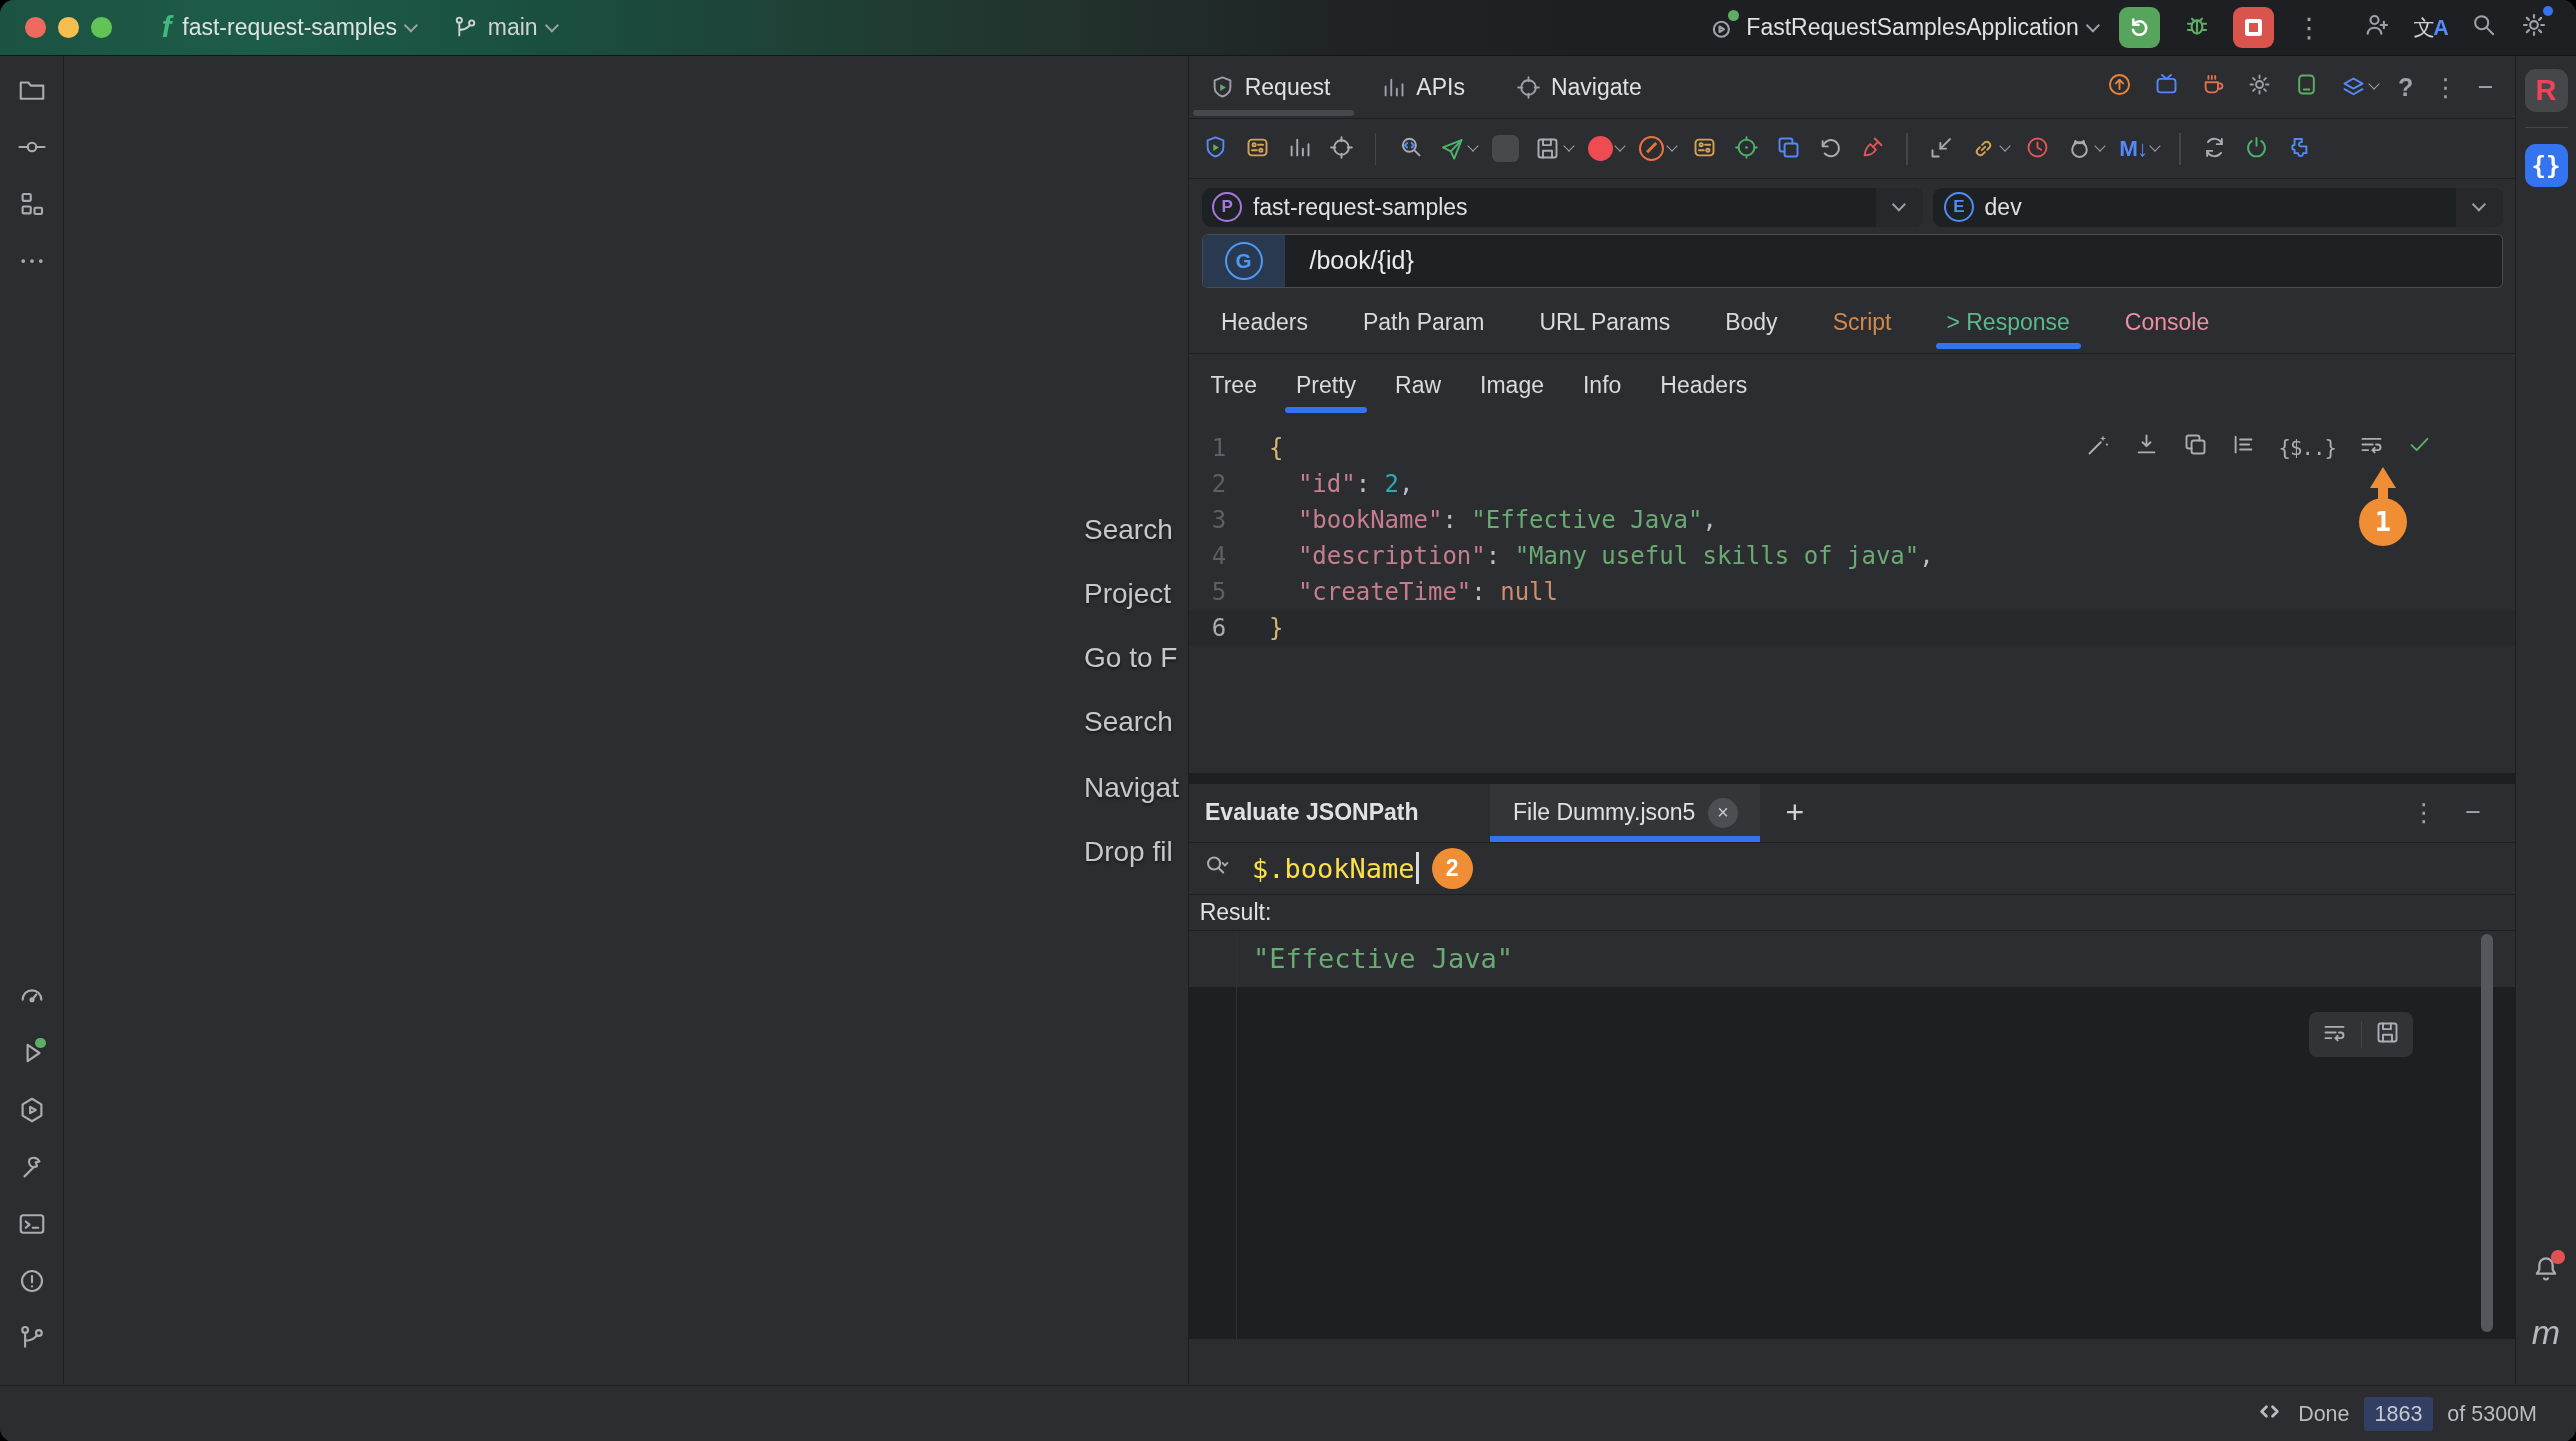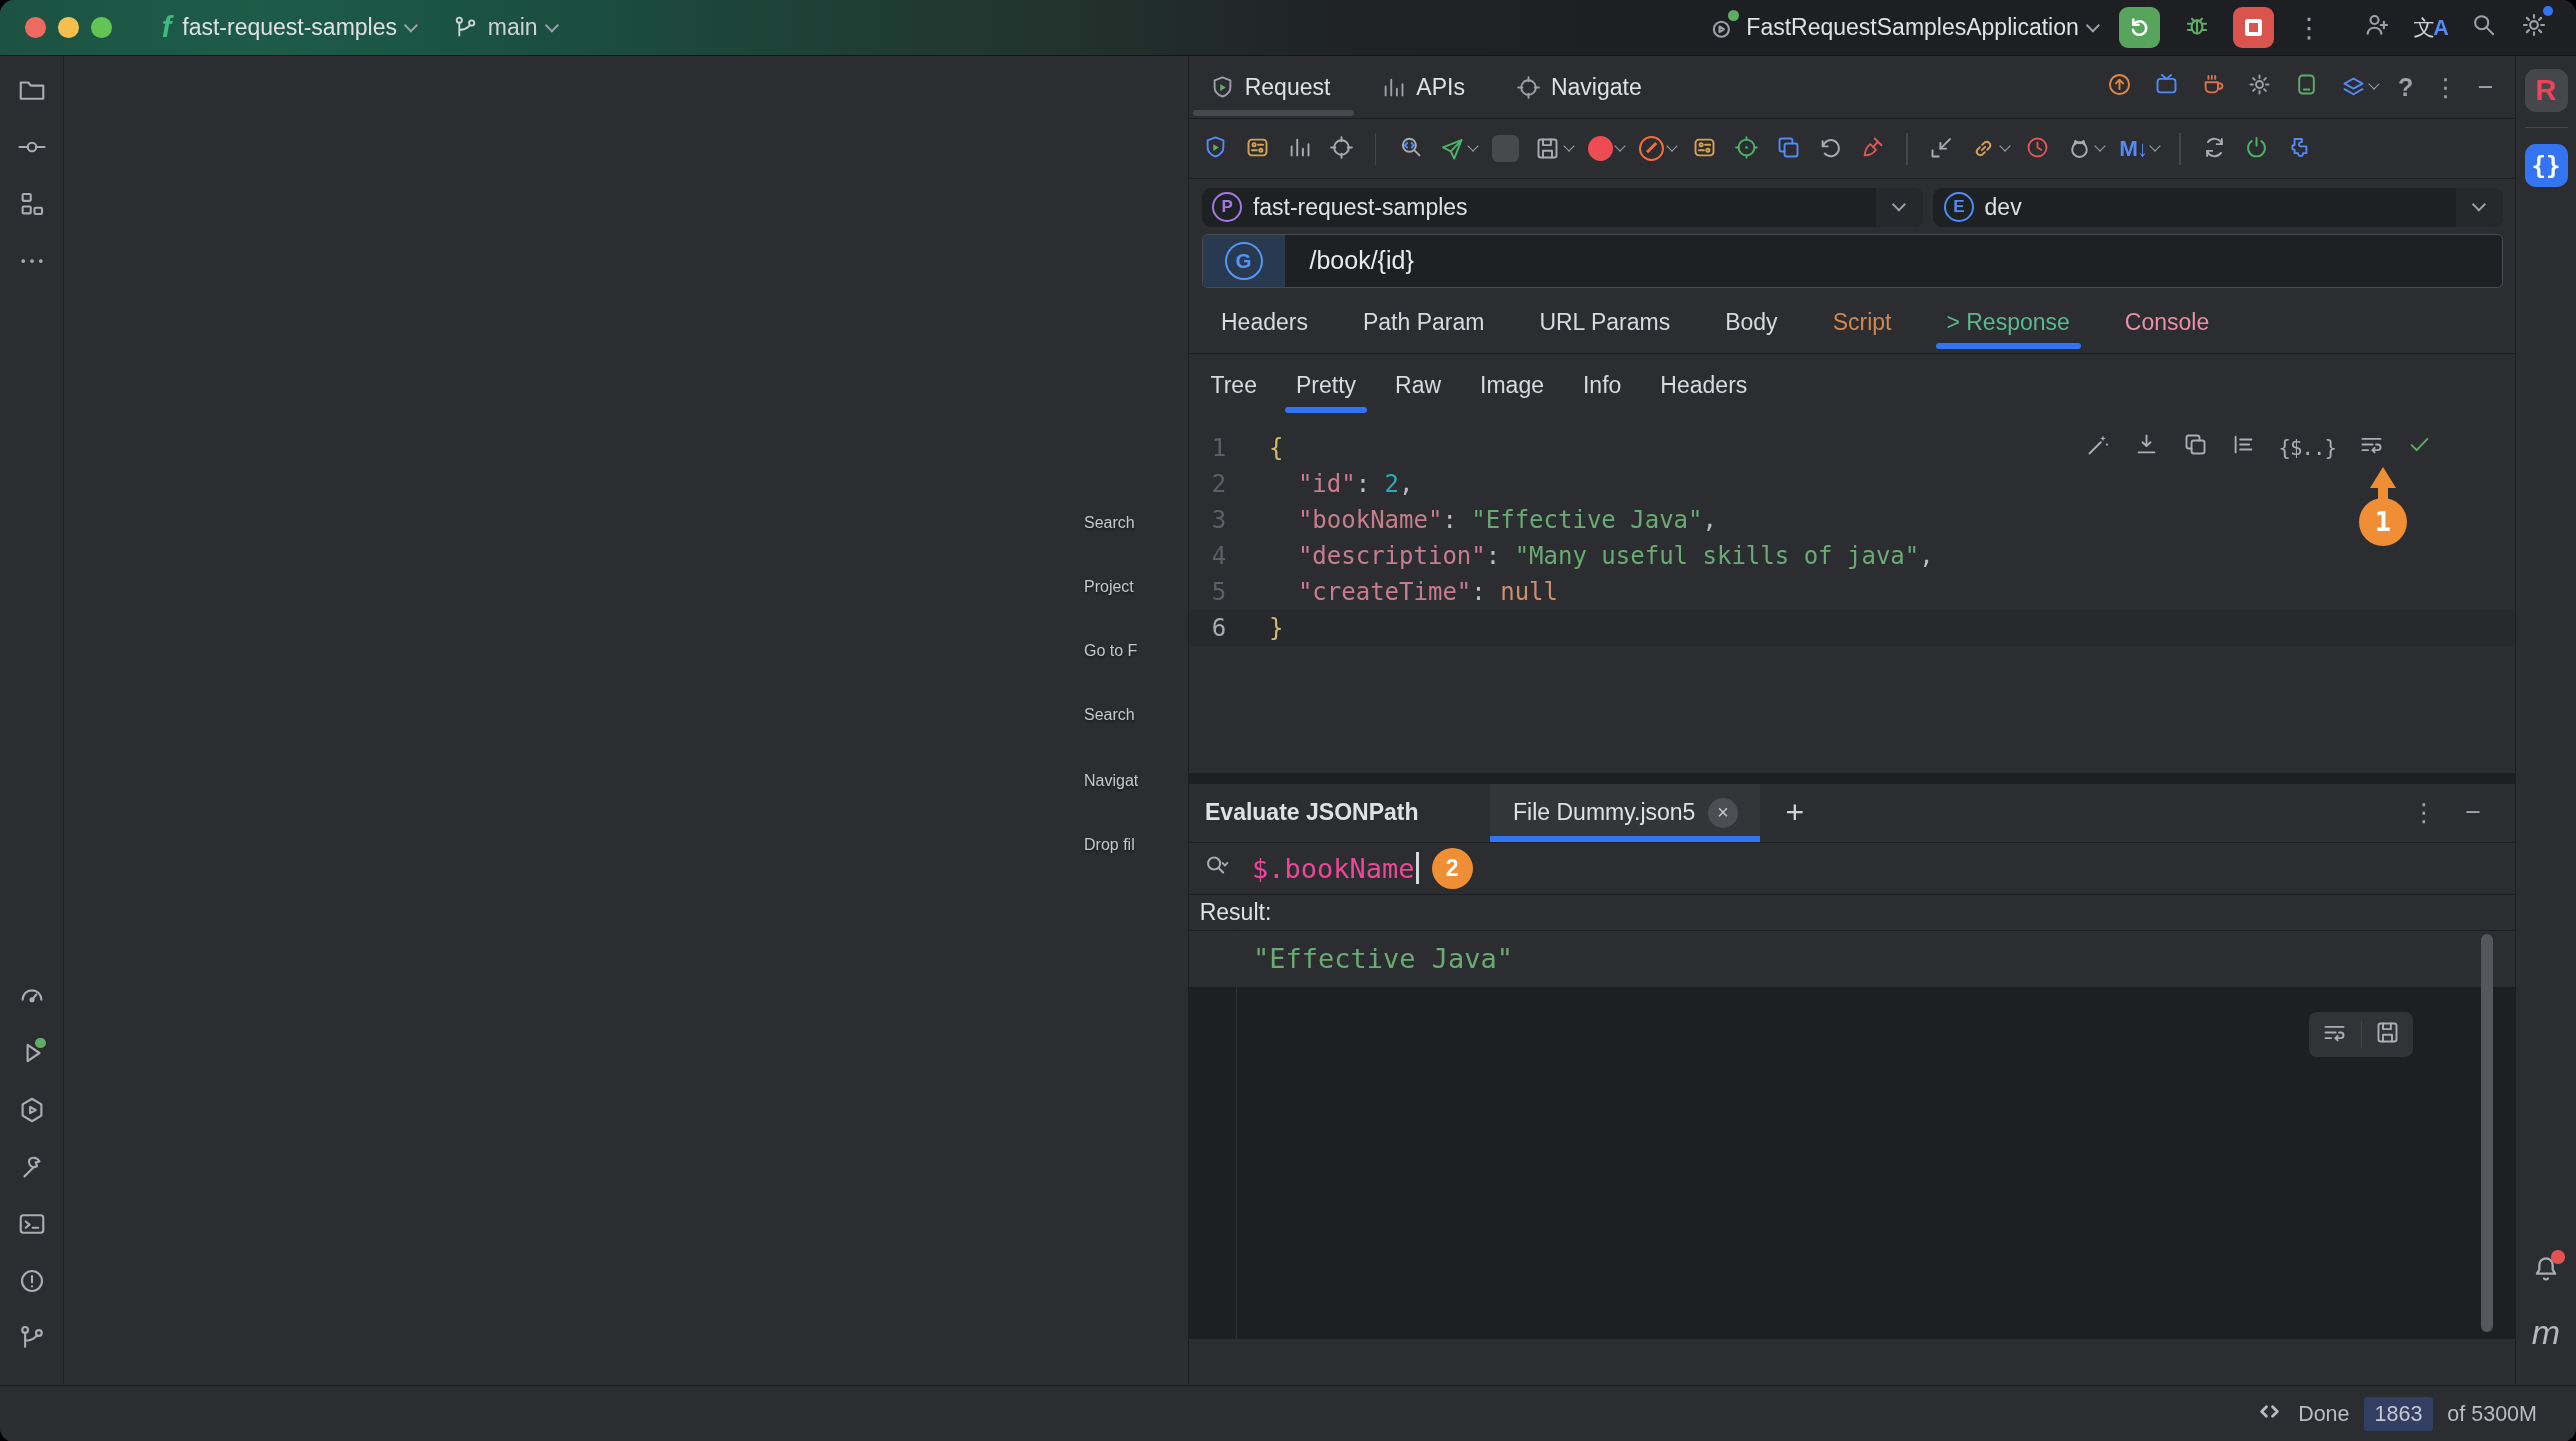--- a/index.html
+++ b/index.html
@@ -35,21 +35,21 @@
   .translate{font-size:21.5px;color:#cfd2d6;letter-spacing:-1.8px}
   .translate b{color:#548af7;font-weight:600}
   
   .activity{position:absolute;left:0;top:56px;width:64px;height:1328px;background:var(--bg);border-right:1.8px solid var(--line);
     display:flex;flex-direction:column;align-items:center;padding:14.3px 0 9px 0;color:#a9adb3}
   .act-btn{width:39px;height:39px;display:flex;align-items:center;justify-content:center;margin-bottom:18px;position:relative}
   .act-spacer{flex:1}
   .act-btn .rundot{position:absolute;right:5.4px;top:4.5px;width:10.7px;height:10.7px;border-radius:50%;background:#5fad65}
   
   .editor-area{position:absolute;left:64px;top:56px;width:1123px;height:1328px;background:var(--bg);overflow:hidden}
-  .hint{position:absolute;left:1020px;height:39px;font-size:16px;color:#c5c8cd;text-shadow:0 1.8px 2.7px rgba(0,0,0,.45);white-space:nowrap}
+  .hint{position:absolute;left:1020px;height:39px;font-size:28px;color:#c5c8cd;text-shadow:0 1.8px 2.7px rgba(0,0,0,.45);white-space:nowrap}
   
   .fr-panel{position:absolute;left:1188px;top:56px;width:1327px;height:1328px;background:var(--bg);border-left:1.8px solid var(--line)}
   .fr-header{height:63px;display:flex;align-items:center;border-bottom:0.9px solid var(--line);position:relative;font-size:23px}
   .fr-tab{display:flex;align-items:center;gap:9px;margin-left:19.7px;color:var(--txt)}
   .fr-tab .ic{color:#9da0a8}
   .fr-head-right{margin-left:auto;display:flex;align-items:center;gap:19.7px;padding-right:21.5px;color:#9da0a8}
   .tab-thumb{position:absolute;left:3.6px;bottom:1.8px;width:161px;height:6.3px;border-radius:3.6px;background:#46484d}
   .fr-toolbar{height:60px;display:flex;align-items:center;gap:15px;padding:0 12.5px;border-bottom:0.9px solid var(--line);color:#a9adb3}
   .sep{width:1.3px;height:32px;background:#44464a;margin:0 5.4px;flex:none}
   .dd{display:inline-block;width:0;height:0;border-left:6.3px solid transparent;border-right:6.3px solid transparent;border-top:7.2px solid #9da0a8;margin-left:1.8px}
@@ -101,21 +101,21 @@
   .jp-tab::after{content:"";position:absolute;left:0;right:0;bottom:0;height:5.4px;background:var(--blue)}
   .close-c{width:30px;height:30px;border-radius:50%;background:#4b4e52;color:#c8cacd;font-size:19.7px;display:flex;align-items:center;justify-content:center}
   .jp-plus{font-size:32px;color:#cfd2d6;margin-left:25px;font-weight:300}
   .jp-right{margin-left:auto;display:flex;align-items:center;gap:29px;padding-right:34px;color:#9da0a8}
   .jp-output{height:47px;display:flex;align-items:center;gap:16px;padding-left:16px;font-size:23px}
   .out-combo{height:36px;border:1.8px solid #5b5e63;border-radius:7.2px;display:flex;align-items:center;gap:10.7px;padding:0 10.7px;font-size:21.5px}
   .out-combo .dd{border-top-width:7.2px}
   .gear-small{position:relative;color:#a9adb3}
   .gear-small::after{content:"";position:absolute;right:-3.6px;bottom:-1.8px;border-left:6.3px solid transparent;border-top:6.3px solid transparent;border-bottom:6.3px solid #a9adb3;transform:rotate(-45deg)}
   .jp-search{height:52px;display:flex;align-items:center;padding-left:12.5px;border-bottom:0.9px solid var(--line)}
-  .jp-query{margin-left:21.5px;font-family:"DejaVu Sans Mono",monospace;font-size:27px;color:#ec4899}
+  .jp-query{margin-left:21.5px;font-family:"DejaVu Sans Mono",monospace;font-size:27px;color:#fde047}
   .caret{width:2.7px;height:32px;background:#d7dade;margin-left:1.8px}
   .badge2{width:41px;height:41px;font-size:23px;margin-left:12.5px}
   .jp-result-label{height:36px;display:flex;align-items:center;padding-left:10.7px;font-size:23px;border-bottom:0.9px solid var(--line)}
   .jp-result{position:relative;height:408px;background:var(--dark)}
   .jp-result::before{content:"";position:absolute;left:47px;top:0;bottom:0;width:0.9px;background:#2f3134}
   .result-line{height:56px;background:var(--bg);display:flex;align-items:center;padding-left:64px;
     font-family:"DejaVu Sans Mono",monospace;font-size:27px;color:#6aab73}
   .result-toolbar{position:absolute;left:1119px;top:80px;width:106px;height:47px;background:#313337;border:0.9px solid #1e1f22;border-radius:9px;
     display:flex;align-items:center;justify-content:space-evenly;color:#abaeb4}
   .result-toolbar .div{width:0.9px;height:27px;background:#44464a}

